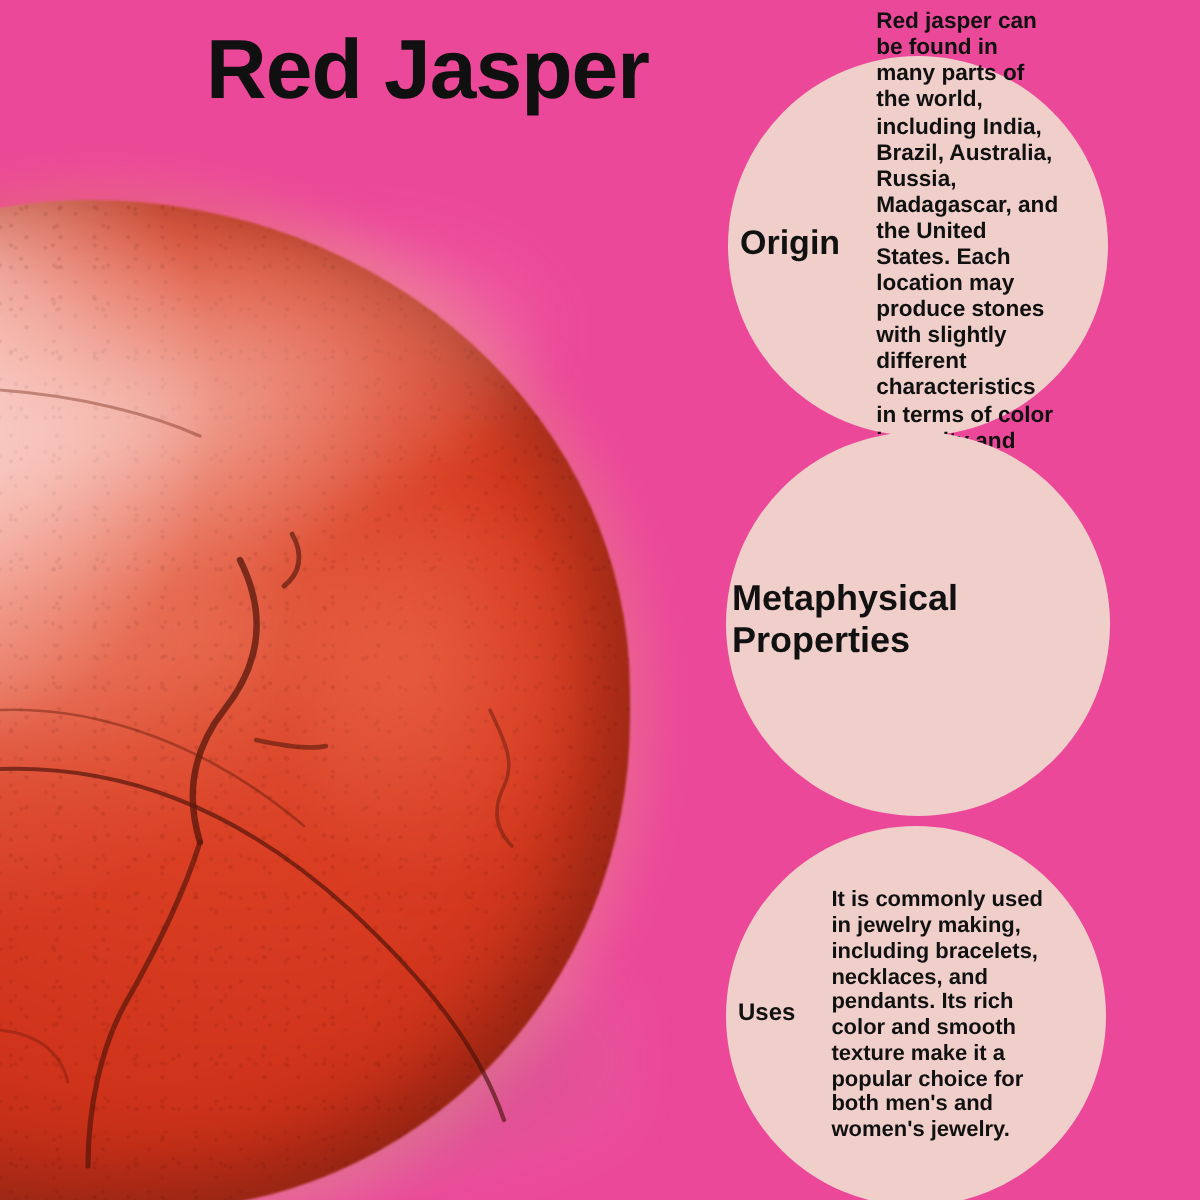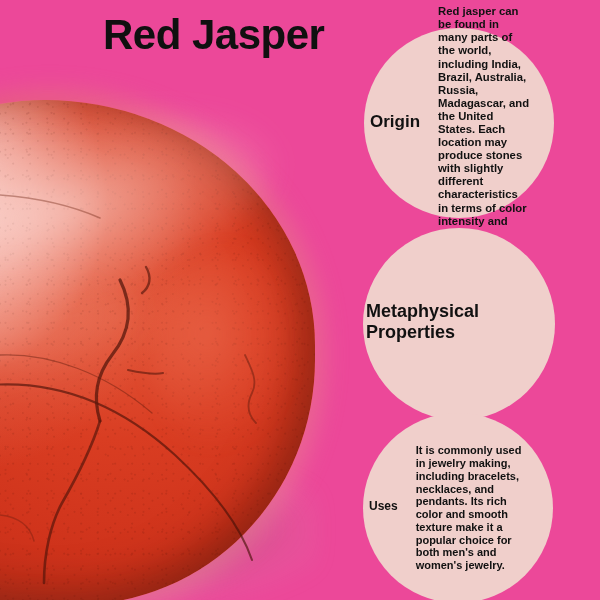--- a/index.html
+++ b/index.html
@@ -179,21 +179,21 @@
   }
 
   #circle-origin {
     left: 364px; top: 28px; width: 190px; height: 190px;
     padding: 0 6px;
   }
   #circle-origin .circle-heading { font-size: 17px; margin-bottom: 2px; }
   #circle-origin .circle-body { font-size: 11.3px; }
 
   #circle-meta {
-    left: 363px; top: 228px; width: 192px; height: 192px;
+    left: 363px; top: 216px; width: 192px; height: 192px;
     padding: 0 3px;
     gap: 18px;
   }
   #circle-meta .circle-heading { font-size: 18px; margin-bottom: 5px; }
   #circle-meta .circle-body { font-size: 12.2px; }
 
   #circle-uses {
     left: 363px; top: 413px; width: 190px; height: 190px;
     padding: 0 6px;
   }

